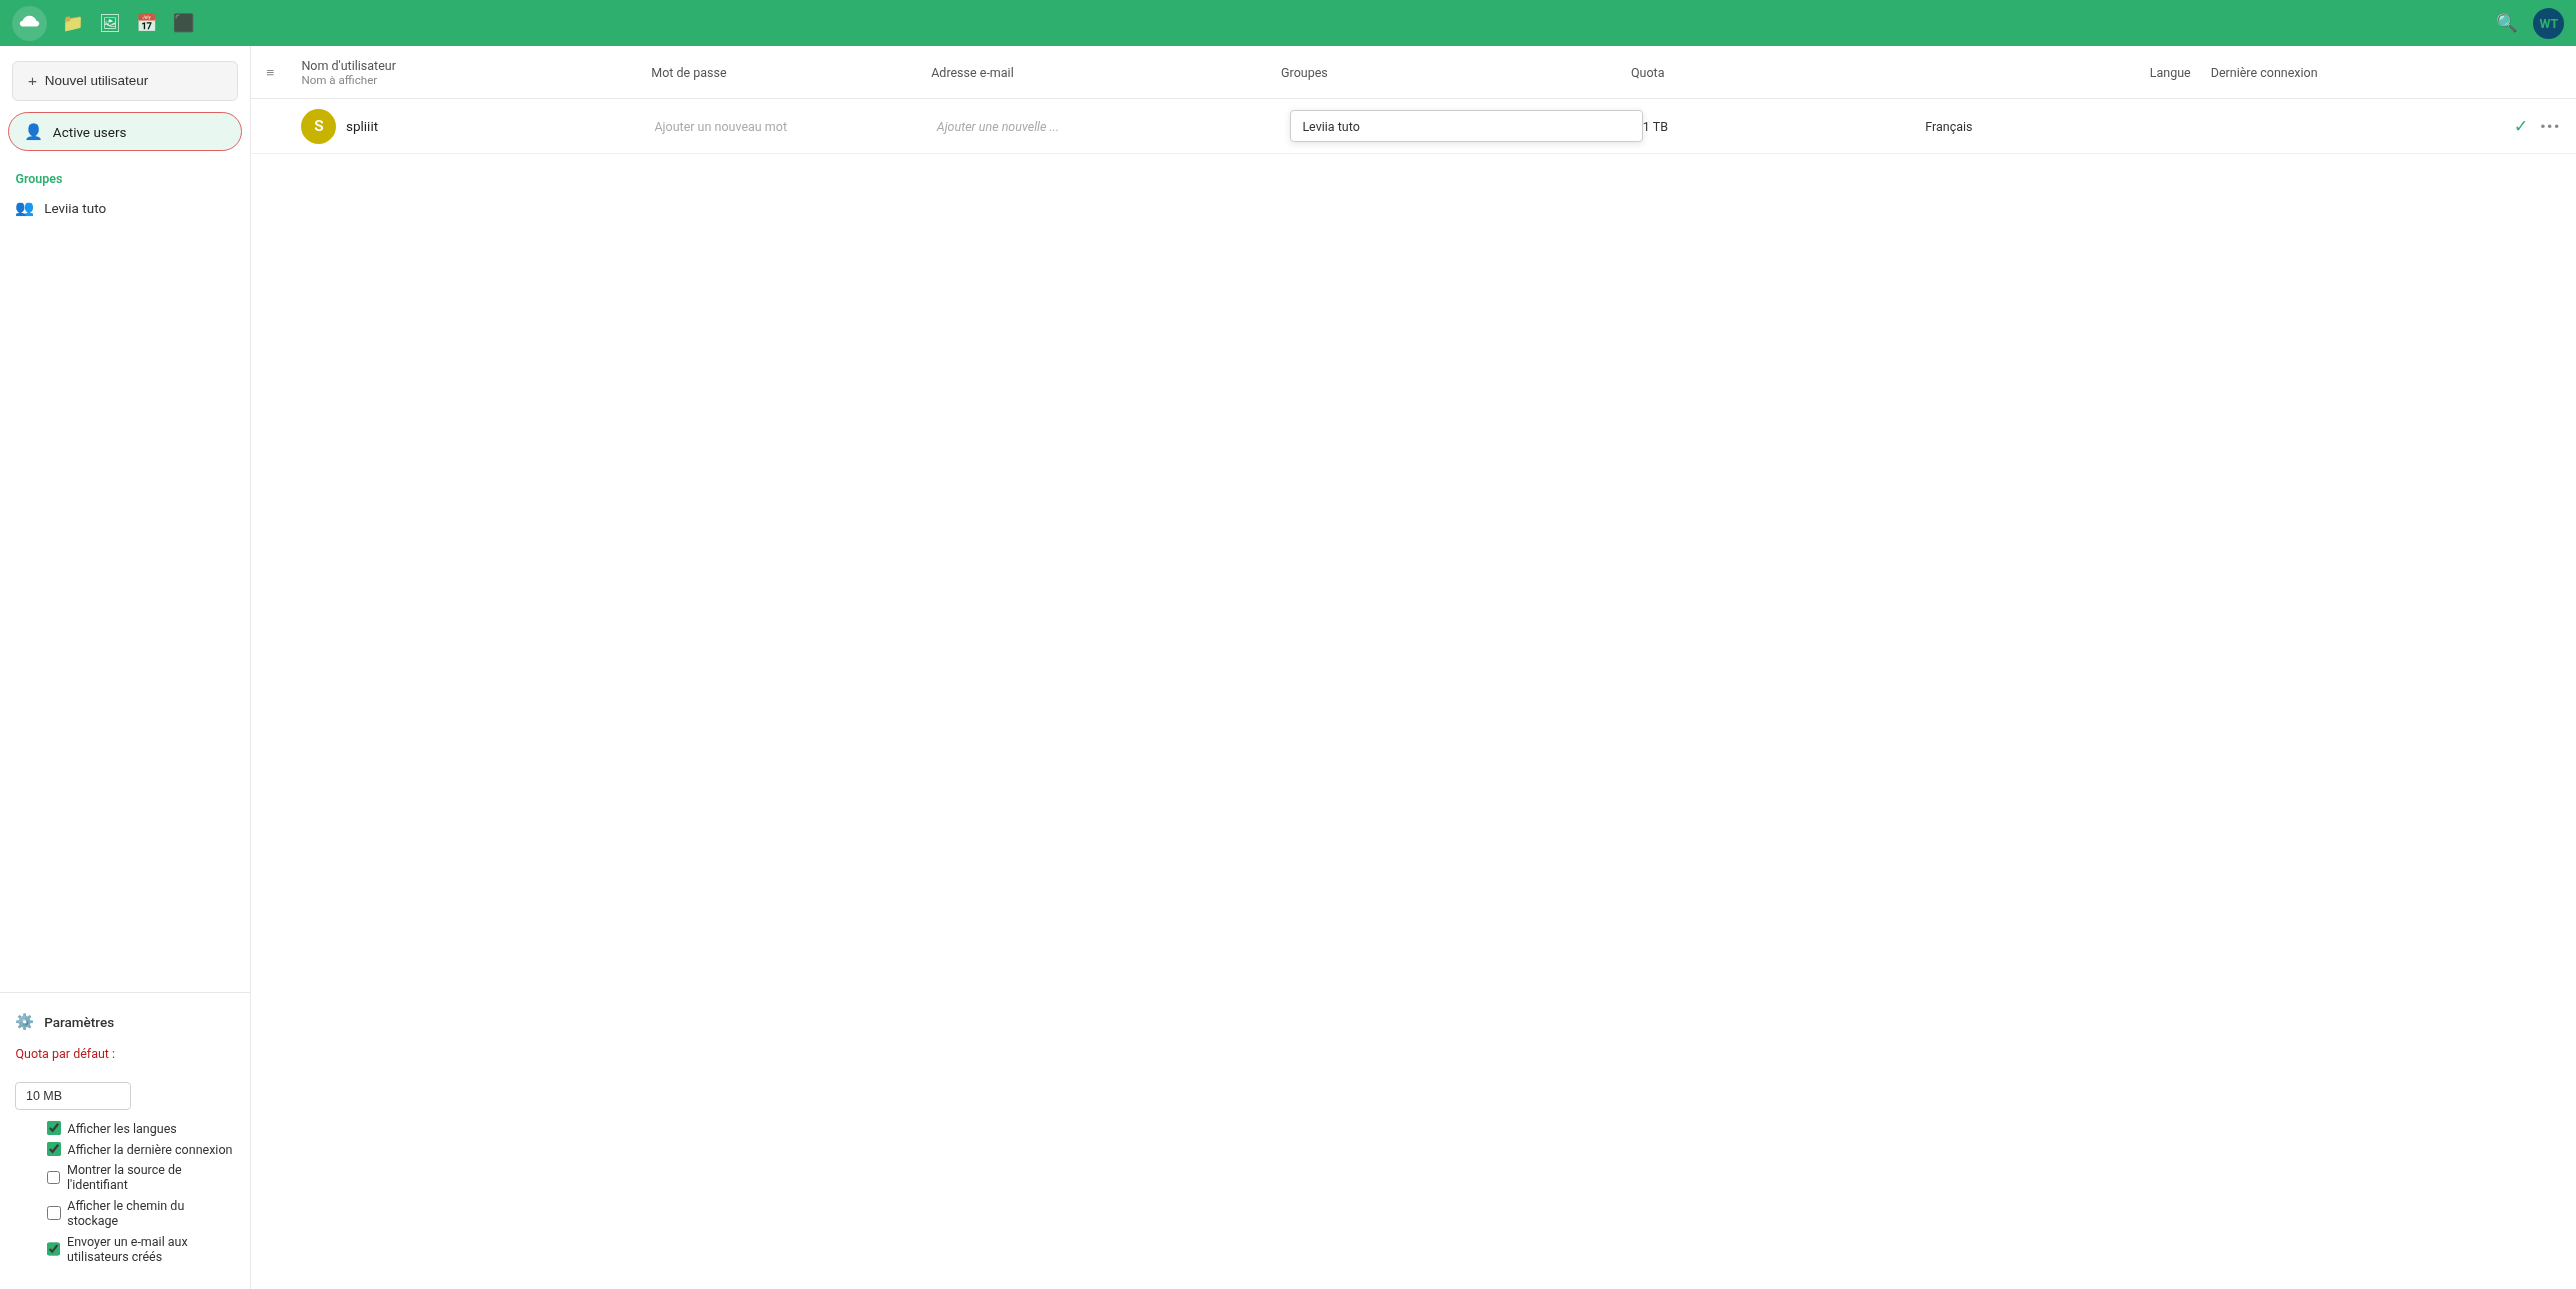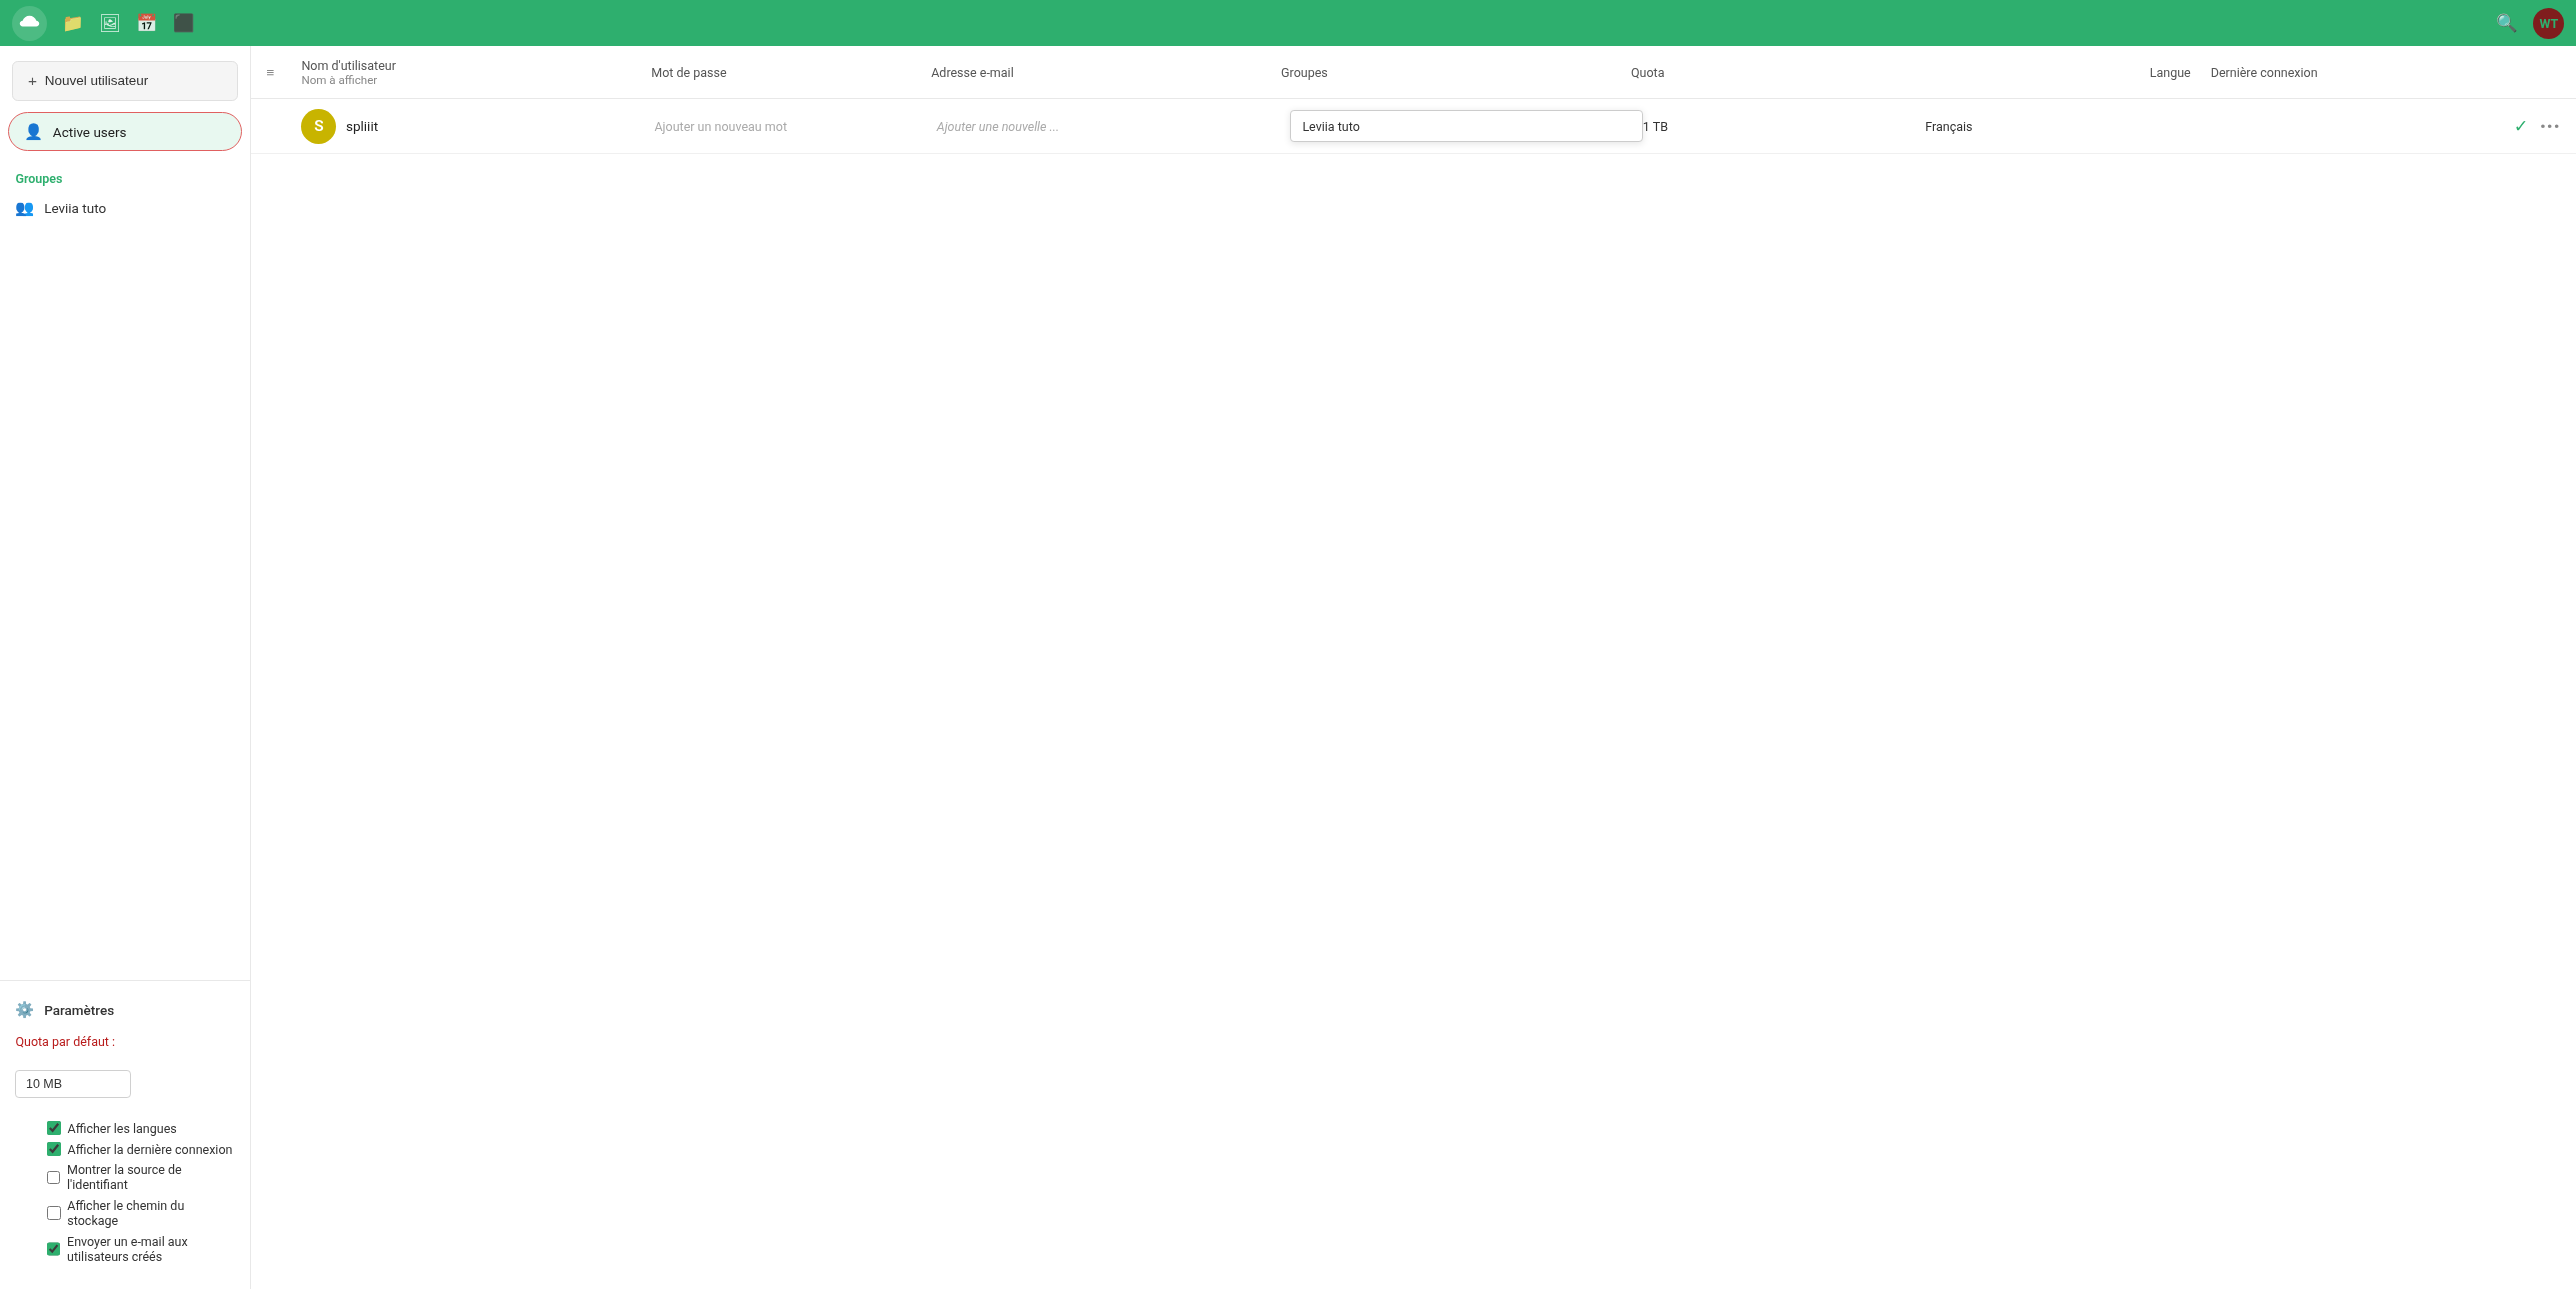--- a/index.html
+++ b/index.html
@@ -35,21 +35,21 @@
     }
     .topbar-search {
       color: rgba(255,255,255,0.85);
       font-size: 17.4px;
       cursor: pointer;
     }
     .topbar-avatar {
       width: 31px;
       height: 31px;
       border-radius: 50%;
-      background: #7f1d1d;
+      background: #0c4a6e;
       color: #2eaf6e;
       display: flex;
       align-items: center;
       justify-content: center;
       font-weight: bold;
       font-size: 12.5px;
       cursor: pointer;
     }
 
     
@@ -149,21 +149,21 @@
       color: #b91c1c;
       margin-bottom: 21px;
     }
     .quota-input {
       border: 1px solid #d0d0d0;
       border-radius: 3.9px;
       padding: 5.8px 9.6px;
       font-size: 12.5px;
       color: #333;
       width: 116px;
-      margin-bottom: 23px;
+      margin-bottom: 11px;
     }
     .checkbox-item {
       display: flex;
       align-items: center;
       gap: 6.7px;
       font-size: 12.5px;
       color: #333;
       margin-bottom: 5.8px;
       padding-left: 32px;
     }

